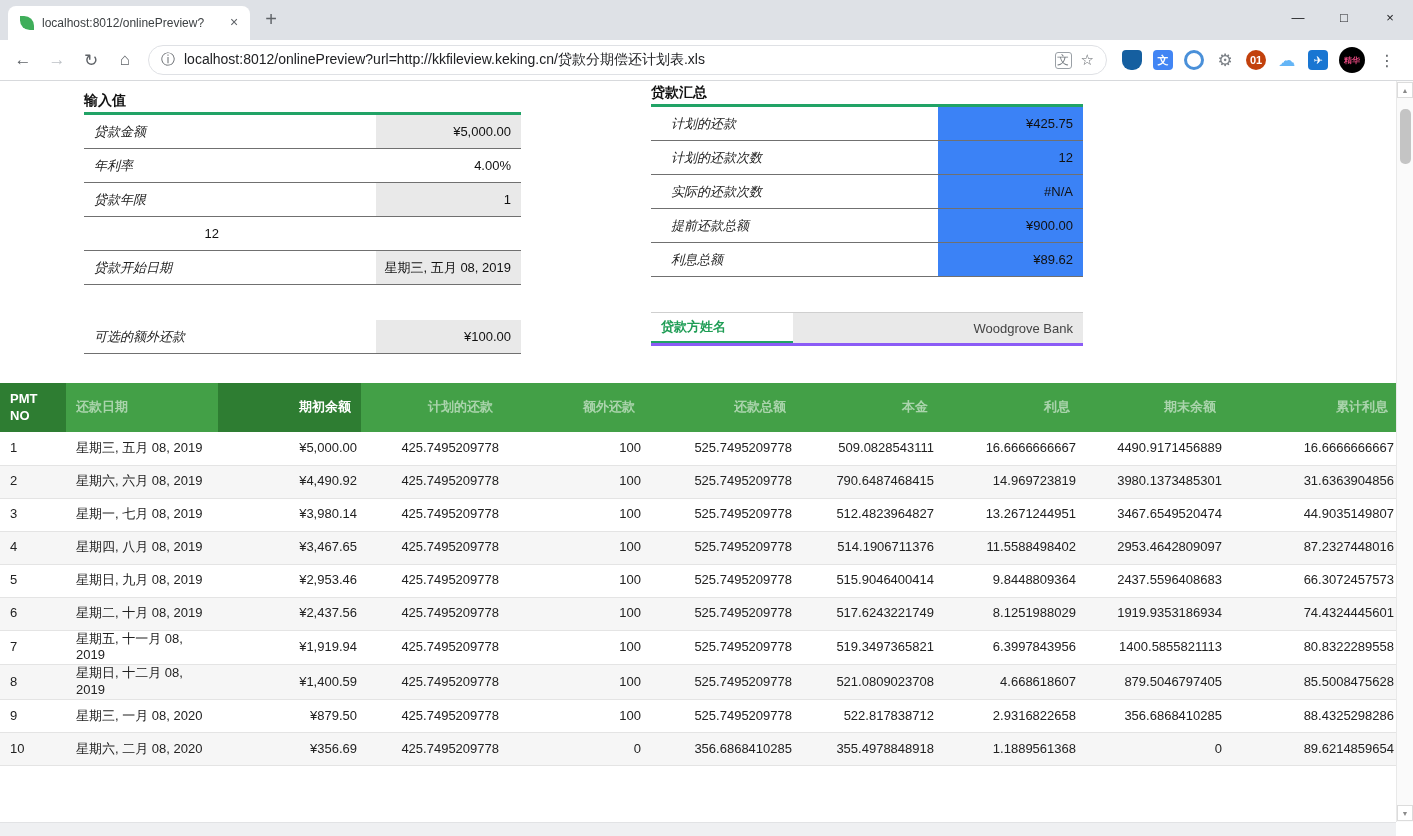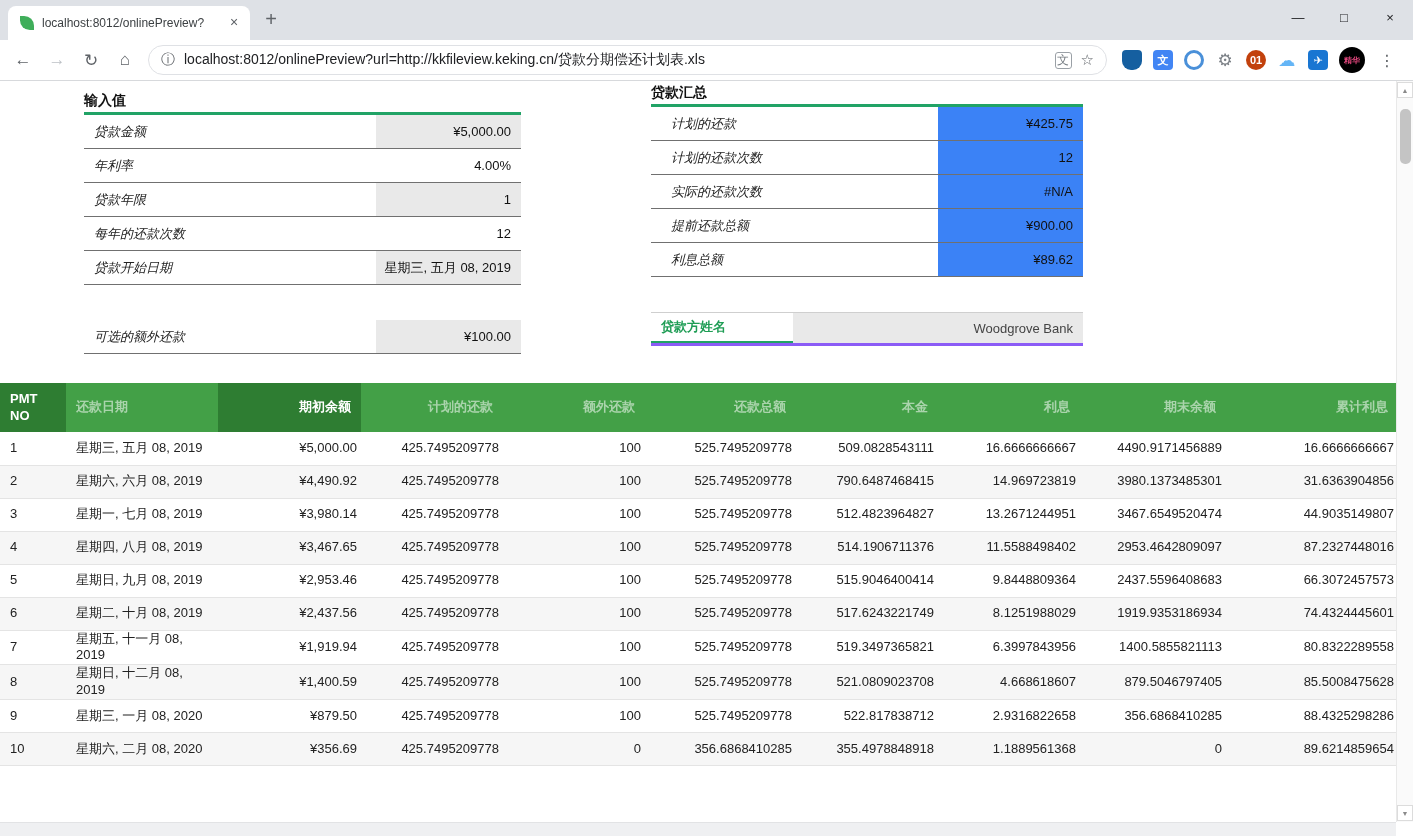--- a/index.html
+++ b/index.html
@@ -127,21 +127,20 @@
             </div>
             <div class="kv-row">
               <div class="kv-label">年利率</div>
               <div class="kv-value">4.00%</div>
             </div>
             <div class="kv-row">
               <div class="kv-label">贷款年限</div>
               <div class="kv-value shaded">1</div>
             </div>
             <div class="kv-row">
-              <div class="kv-label">每年的还款次数</div>
               <div class="kv-value">12</div>
             </div>
             <div class="kv-row">
               <div class="kv-label">贷款开始日期</div>
               <div class="kv-value shaded">星期三, 五月 08, 2019</div>
             </div>
           </div>
         <div class="spacer35"></div>
         <div class="kv-row">
           <div class="kv-label">可选的额外还款</div>

